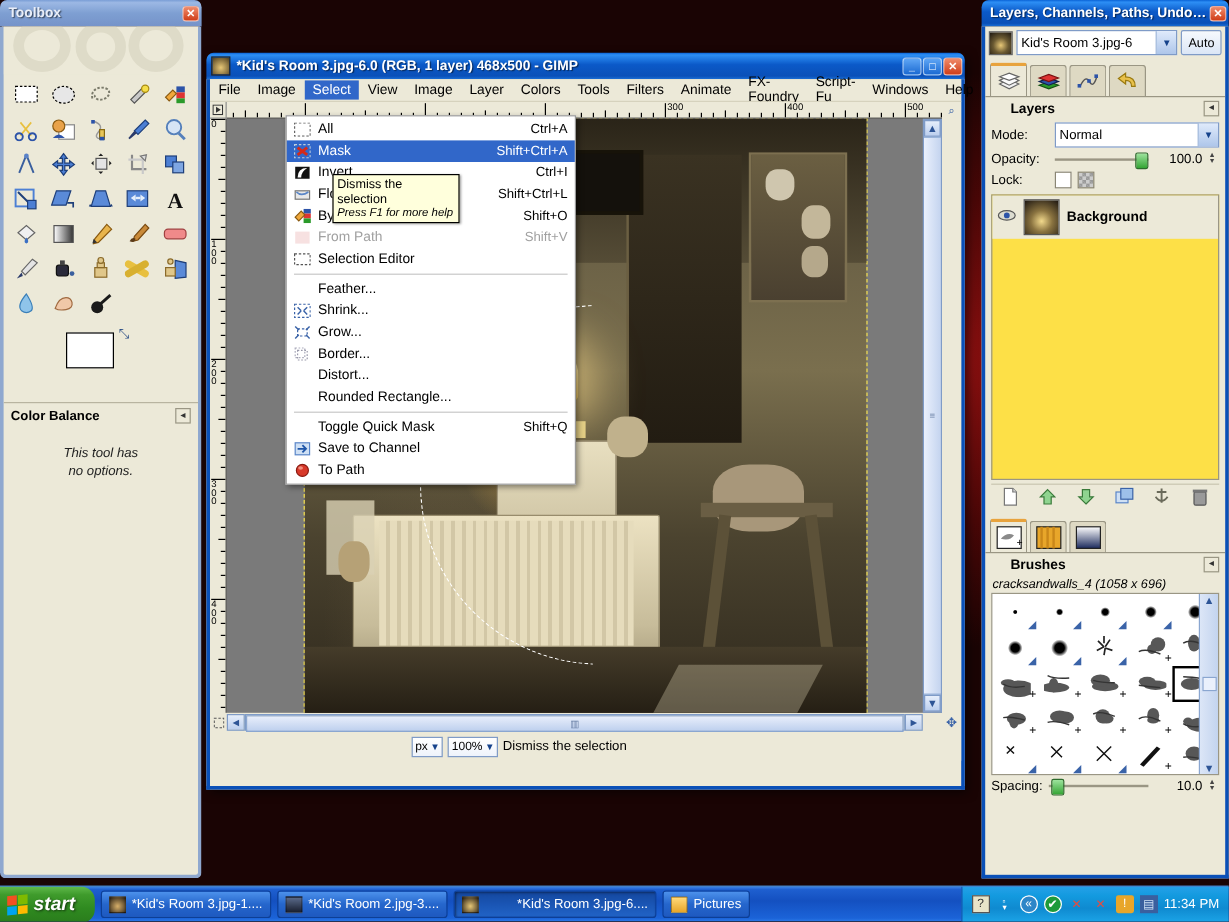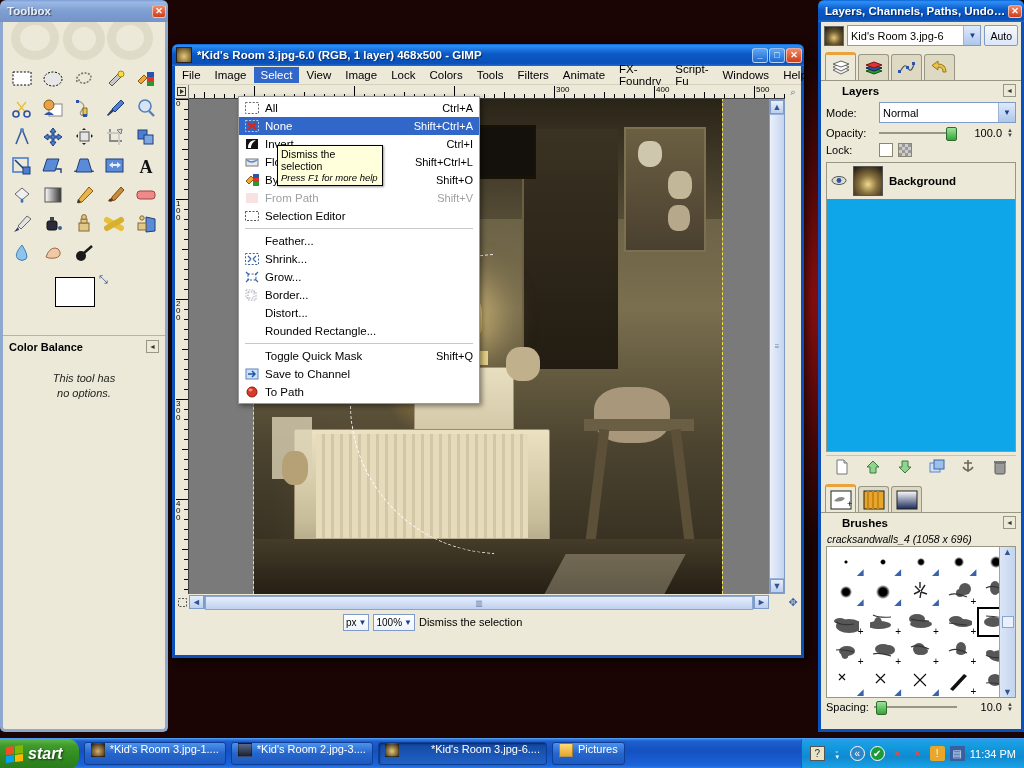--- a/index.html
+++ b/index.html
@@ -154,21 +154,21 @@
   .slider .track { position:absolute; left:0;right:0;top:5px;height:2px;background:#9a9684;}
   .slider .knob { position:absolute; right:0; top:0; width:11px;height:14px;border:1px solid #2c6b2c;
     background:linear-gradient(180deg,#9de39d,#35a535); border-radius:2px;}
   .numfield { width:40px; text-align:right; font-size:11px; }
   .spin { width:9px; display:flex;flex-direction:column;color:#444;font-size:6px;line-height:5px;}
   .lock-box { width:14px;height:14px;border:1px solid #8a8674;background:#fff;}
   .lock-checker { width:14px;height:14px;
     background-image:linear-gradient(45deg,#999 25%,transparent 25%,transparent 75%,#999 75%),
                      linear-gradient(45deg,#999 25%,#ccc 25%,#ccc 75%,#999 75%);
     background-size:6px 6px; background-position:0 0,3px 3px; border:1px solid #8a8674;}
-  .layers-list { margin:3px 5px; height:290px; border:1px solid #9a9684; background:#0ea5e9; }
+  .layers-list { margin:3px 5px; height:238px; border:1px solid #9a9684; background:#fde047; }
   .layer-row { display:flex; align-items:center; gap:6px; height:36px; padding:0 4px; background:#ece9d8;}
   .eye { width:16px; text-align:center; font-size:11px; }
   .layer-thumb { width:30px;height:30px;border:1px solid #555;
     background:radial-gradient(circle at 50% 62%, #f2d98c 0%, #8a7340 40%, #1b1510 100%);}
   .layer-name { font-weight:bold; font-size:11.5px; }
   .btn-row { display:flex; justify-content:space-around; align-items:center; height:24px;
     margin:2px 5px; border-top:1px solid #c9c5b0;}
   .brushes-grid {
     margin:0 5px; height:152px; border:1px solid #9a9684; background:#fff;
     display:grid; grid-template-columns:repeat(5,1fr); grid-auto-rows:30px; position:relative; overflow:hidden;
@@ -209,21 +209,21 @@
   }
   #startbtn {
     height:30px; padding:0 16px 0 6px; display:flex; align-items:center; gap:5px;
     background:linear-gradient(180deg,#5fb94a 0%,#3f9b2c 22%,#2f8a20 60%,#2a7c1c 100%);
     border-radius:0 11px 11px 0; color:#fff; font-weight:bold; font-style:italic;
     font-size:16px; text-shadow:1px 1px 2px rgba(0,0,0,.6);
   }
   .winlogo { width:17px;height:16px;display:grid;grid-template-columns:1fr 1fr;grid-template-rows:1fr 1fr;gap:1px;transform:skewY(-6deg);}
   .winlogo i{display:block;}
   .tbtn {
-    height:23px; margin-left:5px; padding:0 6px; display:flex;gap:5px;
+    height:23px; margin-left:5px; padding:0 6px; display:flex;align-items:center;gap:5px;
     border:1px solid #0d3f96; border-radius:3px; color:#fff; font-size:11px;
     background:linear-gradient(180deg,#4d92ec,#2566cc 50%,#1e59c0);
     max-width:175px; overflow:hidden; white-space:nowrap;
   }
   .tbtn.pressed { background:linear-gradient(180deg,#14479e,#1a55b4 50%,#2163c6); box-shadow:inset 1px 1px 2px rgba(0,0,0,.45);gap:32px;}
   .tbtn .ico { width:14px;height:14px;flex:none;border:1px solid rgba(0,0,0,.3);}
   #tray {
     margin-left:auto; height:30px; display:flex;align-items:center;gap:5px;padding:0 8px;
     background:linear-gradient(180deg,#24a0e8 0%,#139adf 25%,#0f8ad0 60%,#1ca5e8 100%);
     border-left:1px solid #1263b5; color:#fff; font-size:11px;
@@ -490,21 +490,21 @@
     <span class="tb-btn close">✕</span>
   </div>
   <div class="frame">
 
     <div class="menubar">
       <span class="menuitem">File</span>
       <span class="menuitem">Image</span>
       <span class="menuitem active">Select</span>
       <span class="menuitem">View</span>
       <span class="menuitem">Image</span>
-      <span class="menuitem">Lock</span>
+      <span class="menuitem">Layer</span>
       <span class="menuitem">Colors</span>
       <span class="menuitem">Tools</span>
       <span class="menuitem">Filters</span>
       <span class="menuitem">Animate</span>
       <span class="menuitem">FX-Foundry</span>
       <span class="menuitem">Script-Fu</span>
       <span class="menuitem">Windows</span>
       <span class="menuitem">Help</span>
     </div>
 
@@ -720,21 +720,21 @@
     <span class="maccel">Ctrl+A</span>
   </div>
 
   <div class="mrow hl">
     <span class="micon">
         <svg width="14" height="12">
           <rect x="0.5" y="0.5" width="13" height="11" fill="none" stroke="#bcd" stroke-dasharray="2,1.6"></rect>
           <path d="M3 3 l8 6 M11 3 l-8 6" stroke="#d42a1a" stroke-width="2.4"></path>
         </svg>
       </span>
-    <span class="mlabel">None</span>
+    <span class="mlabel">Mask</span>
     <span class="maccel">Shift+Ctrl+A</span>
   </div>
 
   <div class="mrow">
     <span class="micon">
         <svg width="14" height="12">
           <path d="M1 1 h12 v10 h-12z" fill="#111"></path>
           <path d="M3 10 Q3 2 11 2 Q6 5 6 10z" fill="#fff"></path>
         </svg>
       </span>

